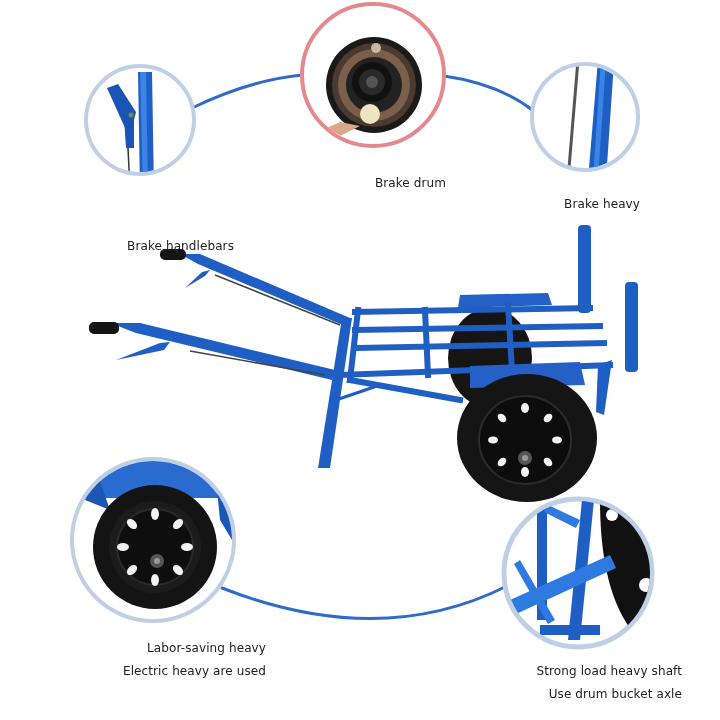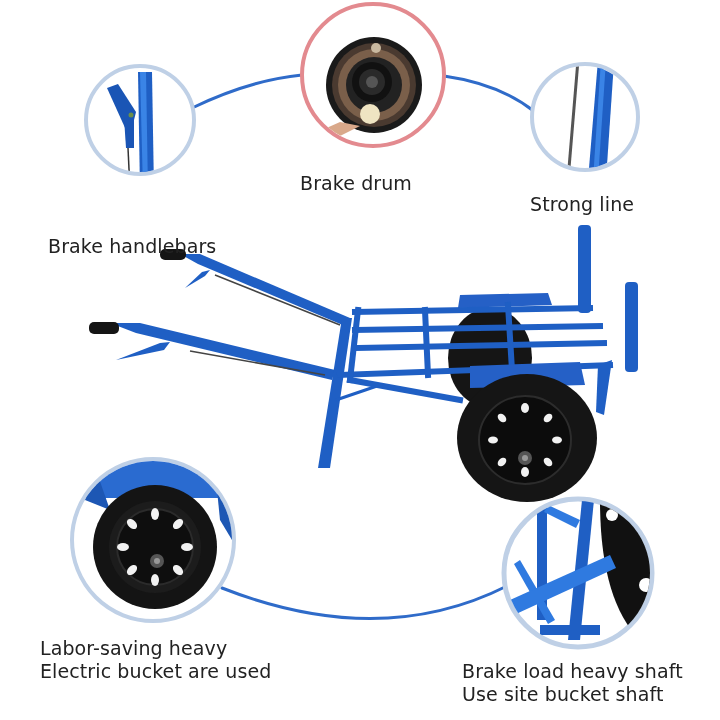--- a/index.html
+++ b/index.html
@@ -1,18 +1,18 @@
 <!DOCTYPE html>
 <html><head>
   <meta charset="utf-8">
   <style>
     html, body { margin: 0; padding: 0; background: #ffffff; }
     body { width: 720px; height: 720px; position: relative; overflow: hidden; font-family: "DejaVu Sans", sans-serif; }
     .canvas { position: absolute; left: 0; top: 0; width: 720px; height: 720px; }
-    .label { position: absolute; color: #222; font-size: 19px; text-align: left; white-space: nowrap; letter-spacing: 0.1px; }
+    .label { position: absolute; color: #222; font-size: 12px; text-align: right; white-space: nowrap; letter-spacing: 0.1px; }
     .label .line { display: block; line-height: 23px; }
   </style>
 </head>
 <body>
 
 <svg class="canvas" viewBox="0 0 720 720" xmlns="http://www.w3.org/2000/svg">
   <defs>
     <clipPath id="c1">
         <circle cx="140" cy="120" r="52"></circle>
       </clipPath>
@@ -165,22 +165,22 @@
   </g>
 </svg>
 
 <div class="label" style="left:48px; top:193px; width:186px;margin-top:42px;">
   <span class="line">Brake handlebars</span>
 </div>
 <div class="label" style="left:300px; top:172px; width:146px;">
   <span class="line">Brake drum</span>
 </div>
 <div class="label" style="left:530px; top:193px; width:110px;">
-  <span class="line">Strong line</span>
+  <span class="line">Brake heavy</span>
 </div>
 <div class="label" style="left:40px; top:637px; width:226px;">
   <span class="line">Labor-saving heavy</span>
-  <span class="line">Electric bucket are used</span>
+  <span class="line">Electric heavy are used</span>
 </div>
 <div class="label" style="left:462px; top:660px; width:220px;">
-  <span class="line">Brake load heavy shaft</span>
-  <span class="line">Use site bucket shaft</span>
+  <span class="line">Strong load heavy shaft</span>
+  <span class="line">Use drum bucket axle</span>
 </div>
 
 </body></html>

